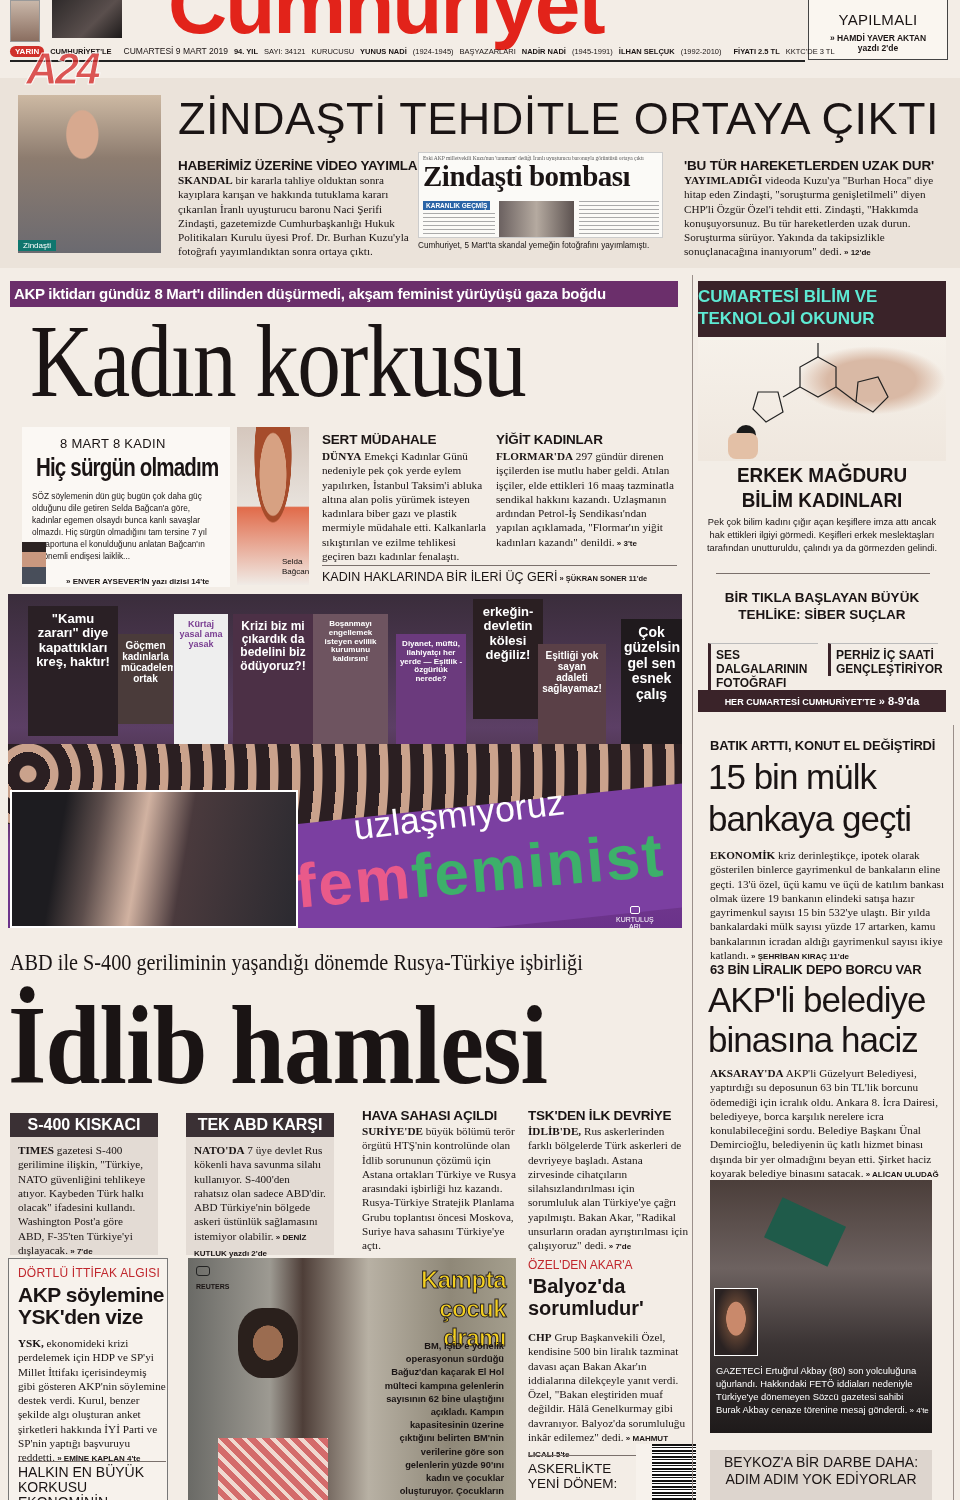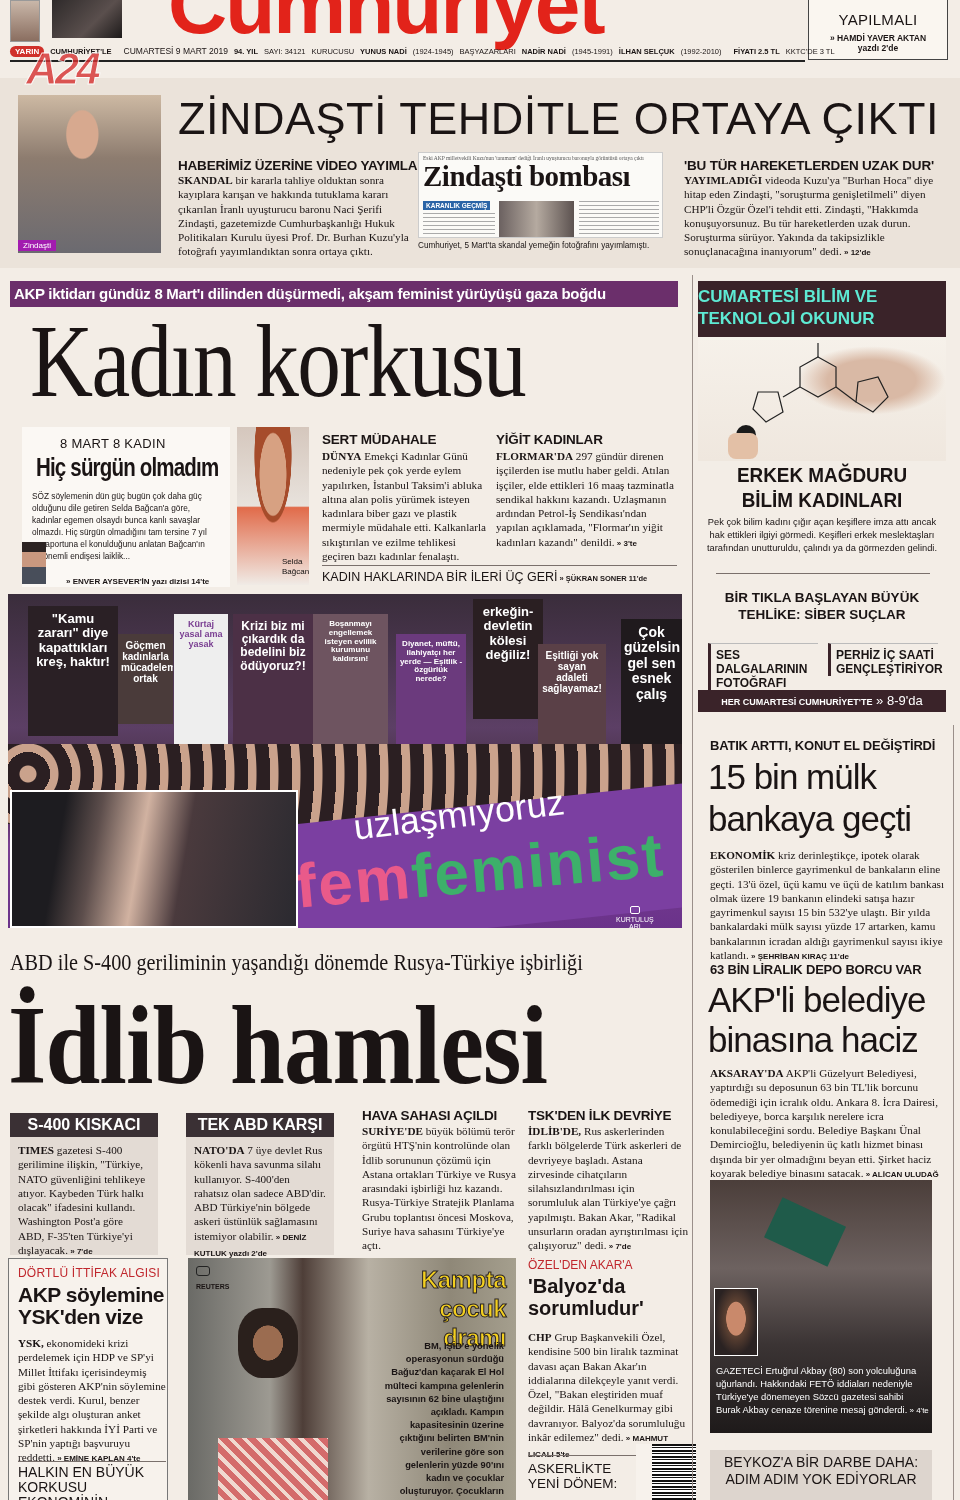--- a/index.html
+++ b/index.html
@@ -18,21 +18,21 @@
 #ear-title{font-family:"Liberation Sans",sans-serif;font-size:15px;margin-top:12px;letter-spacing:0.3px}
 #ear-author{font-family:"Liberation Sans",sans-serif;font-weight:bold;font-size:8.5px;margin-top:5px}
 #ear-page{font-family:"Liberation Sans",sans-serif;font-weight:bold;font-size:8.5px}
 #dateline{left:10px;top:42px;width:795px;height:20px;border-bottom:2px solid #222;font-family:"Liberation Sans",sans-serif;font-size:7.5px;display:flex;align-items:center;gap:6px;white-space:nowrap}
 #dateline b{font-weight:bold}
 .yarin{background:#d0302a;color:#fff;border-radius:9px;padding:1px 5px;font-weight:bold;font-size:8px}
 #watermark{left:26px;top:44px;font-family:"Liberation Sans",sans-serif;font-weight:bold;font-size:44px;color:#d63030;opacity:0.8;letter-spacing:-3px;font-style:italic;-webkit-text-stroke:1px #fff}
 
 #top-section{left:0;top:78px;width:960px;height:190px;background:#ebe3da}
 #top-photo{left:18px;top:95px;width:143px;height:158px;background:radial-gradient(ellipse at 45% 25%,#d7a98f 0 14%,transparent 15%),linear-gradient(180deg,#cdb9a3 0%,#8d7c6f 40%,#6b6a70 100%)}
-#top-photo-cap{left:18px;top:240px;background:#a21caf;color:#fff;font-family:"Liberation Sans",sans-serif;font-size:8px;padding:1px 5px}
+#top-photo-cap{left:18px;top:240px;background:#0f766e;color:#fff;font-family:"Liberation Sans",sans-serif;font-size:8px;padding:1px 5px}
 #top-head{left:178px;top:93px;font-family:"Liberation Sans",sans-serif;font-size:45px;letter-spacing:0.5px;white-space:nowrap;font-weight:normal}
 #top-sub1{left:178px;top:158px}
 #top-body1{left:178px;top:173px;width:232px;font-size:11.2px;line-height:14.3px}
 #clip{left:418px;top:152px;width:245px;height:86px;background:#fbfaf7;border:1px solid #ccc}
 #clip-kicker{font-size:5.5px;padding:2px 4px;color:#555}
 #clip-title{font-family:"Liberation Serif",serif;font-weight:bold;font-size:29px;line-height:26px;padding-left:4px;letter-spacing:-0.5px}
 #clip-tag{position:absolute;left:4px;top:48px;background:#2b64a6;color:#fff;font-family:"Liberation Sans",sans-serif;font-weight:bold;font-size:6.5px;padding:1px 3px}
 #clip-img{position:absolute;left:80px;top:48px;width:75px;height:36px;background:linear-gradient(90deg,#6b6160,#b5aaa0,#5c5250)}
 #clip-lines{position:absolute;left:160px;top:48px;width:80px;height:36px;background:repeating-linear-gradient(#aaa 0 1px,transparent 1px 4px)}
 #clip-lines2{position:absolute;left:4px;top:60px;width:72px;height:24px;background:repeating-linear-gradient(#aaa 0 1px,transparent 1px 4px)}
@@ -269,21 +269,21 @@
       <circle cx="48" cy="98" r="10" fill="#1a1a1a"></circle>
       <rect x="30" y="96" width="30" height="26" fill="#e3c0a6" rx="8"></rect>
     </svg>
 </div>
 <div class="abs" id="sci-head">ERKEK MAĞDURU BİLİM KADINLARI</div>
 <div class="abs" id="sci-body">Pek çok bilim kadını çığır açan keşiflere imza attı ancak hak ettikleri ilgiyi görmedi. Keşifleri erkek meslektaşları tarafından unutturuldu, çalındı ya da görmezden gelindi.</div>
 <div class="rule-h" id="sci-line"></div>
 <div class="abs" id="sci-sub">BİR TIKLA BAŞLAYAN BÜYÜK TEHLİKE: SİBER SUÇLAR</div>
 <div class="mini" id="sci-m1">SES DALGALARININ FOTOĞRAFI ÇEKİLDİ</div>
 <div class="mini" id="sci-m2">PERHİZ İÇ SAATİ GENÇLEŞTİRİYOR</div>
-<div class="abs" id="sci-foot"><span>HER CUMARTESİ CUMHURİYET'TE</span><span style="font-weight:normal;font-size:13px"> » 8-9'da</span></div>
+<div class="abs" id="sci-foot"><span>HER CUMARTESİ CUMHURİYET'TE</span><span style="font-weight:bold;font-size:11px"> » 8-9'da</span></div>
 
 <div class="rule-v" id="right-line"></div>
 <div class="abs kicker" id="batik-kicker">BATIK ARTTI, KONUT EL DEĞİŞTİRDİ</div>
 <div class="abs" id="batik-head" style="width:230px">15 bin mülk bankaya geçti</div>
 <div class="abs body" id="batik-body"><b>EKONOMİK</b><span> kriz derinleştikçe, ipotek olarak gösterilen binlerce gayrimenkul de bankaların eline geçti. 13'ü özel, üçü kamu ve üçü de katılım bankası olmak üzere 19 bankanın elindeki satışa hazır gayrimenkul sayısı 15 bin 532'ye ulaştı. Bir yılda bankalardaki mülk sayısı yüzde 17 artarken, kamu bankalarının icradan aldığı gayrimenkul sayısı ikiye katlandı.</span><span class="ref"> » ŞEHRİBAN KIRAÇ 11'de</span></div>
 <div class="abs kicker" id="akp-kicker">63 BİN LİRALIK DEPO BORCU VAR</div>
 <div class="abs" id="akp-head" style="width:240px">AKP'li belediye binasına haciz</div>
 <div class="abs body" id="akp-body"><b>AKSARAY'DA</b><span> AKP'li Güzelyurt Belediyesi, yaptırdığı su deposunun 63 bin TL'lik borcunu ödemediği için icralık oldu. Ankara 8. İcra Dairesi, belediyeye, borca karşılık nerelere icra konulabileceğini sordu. Belediye Başkanı Ünal Demircioğlu, belediyenin üç katlı hizmet binası dışında bir yer olmadığını beyan etti. Şirket haciz koyarak belediye binasını satacak.</span><span class="ref"> » ALİCAN ULUDAĞ 4'te</span></div>
 
 <div class="abs" id="akbay-box">

